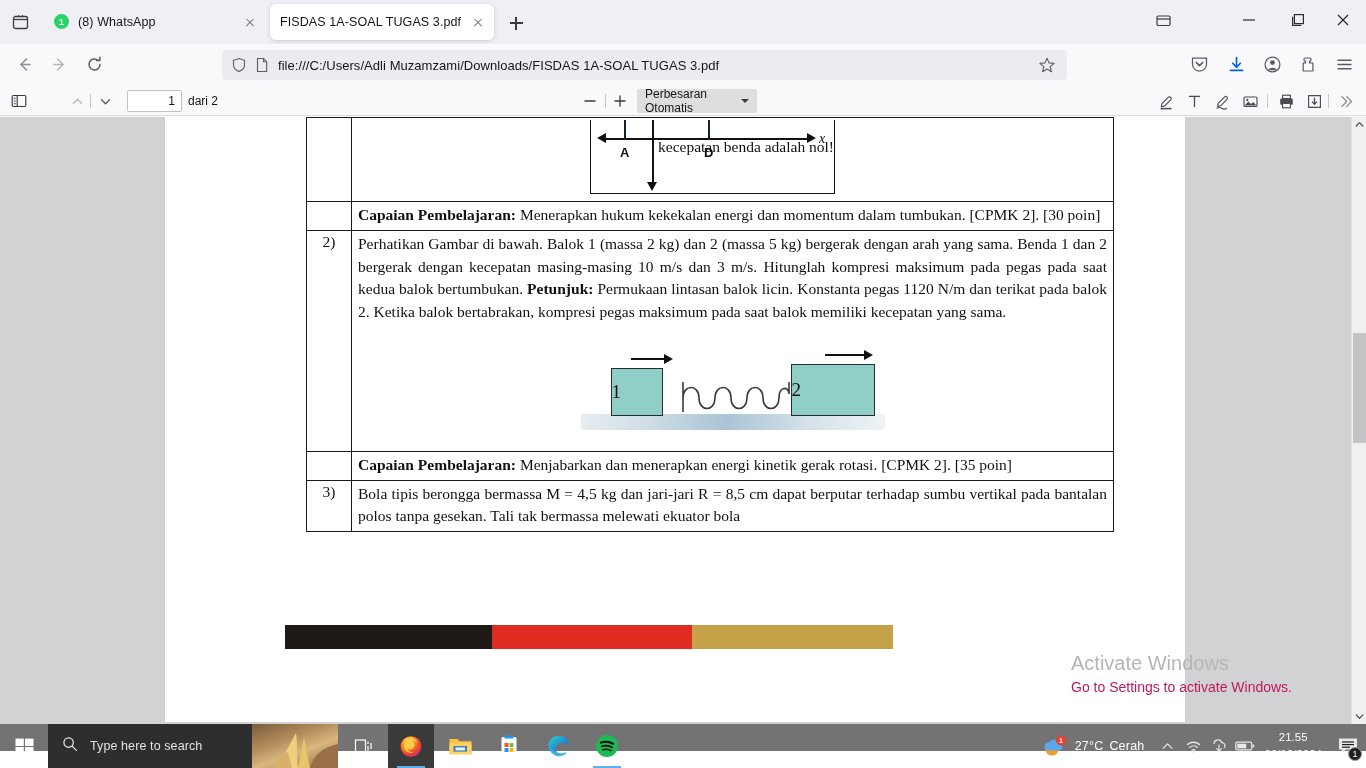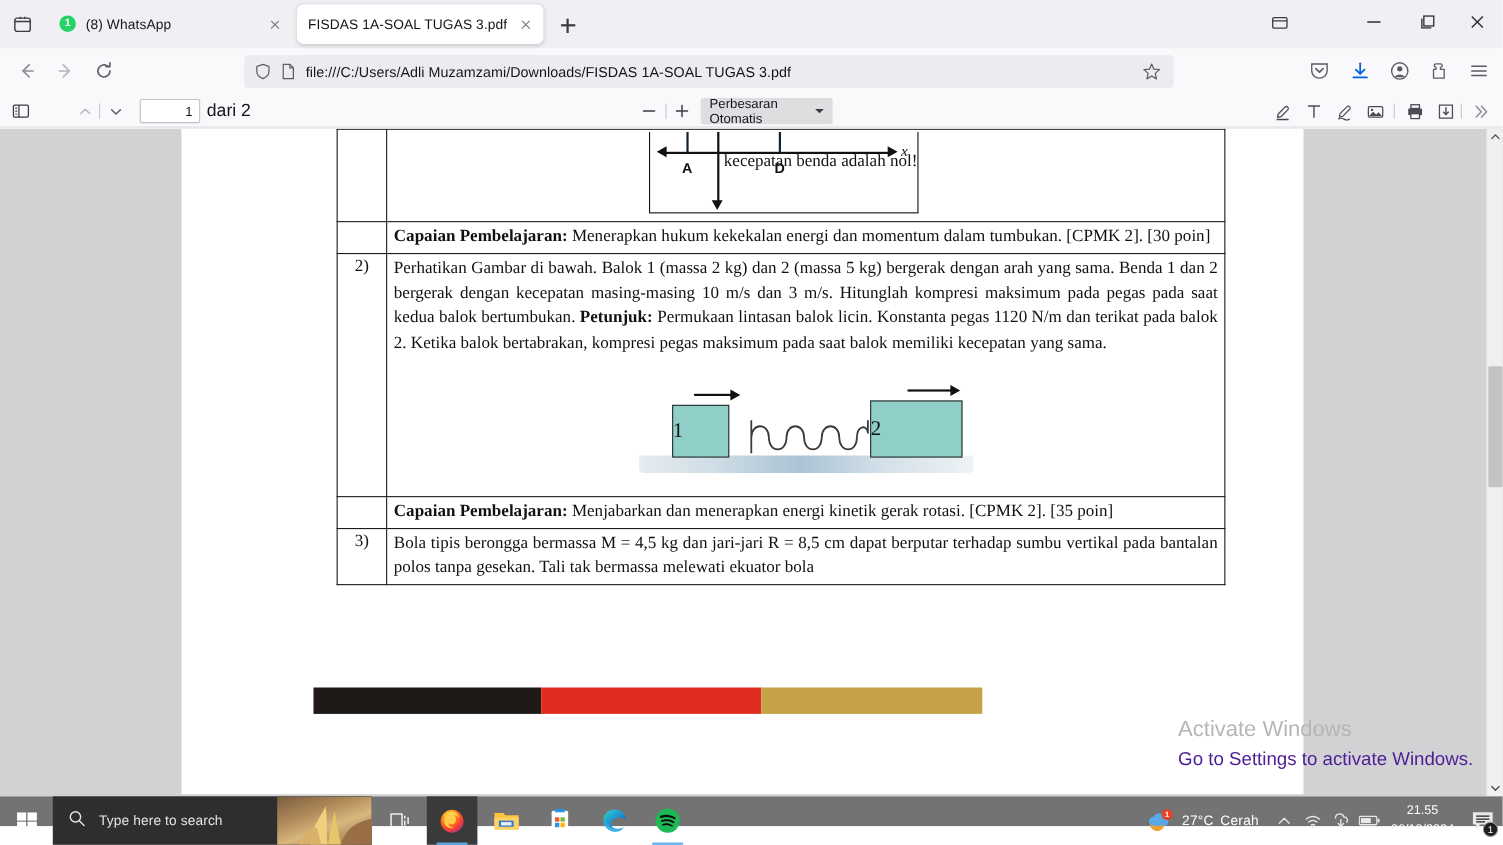--- a/index.html
+++ b/index.html
@@ -73,21 +73,21 @@
             border-bottom:1px solid #dcdcdf; }
   .pb-item { position:absolute; top:0; height:30px; display:flex; align-items:center; }
   .pb-sidebar { left:7px; width:24px; justify-content:center; }
   .pb-up   { left:66px; width:22px; justify-content:center; }
   .pb-sep  { position:absolute; left:90px; top:8px; width:1px; height:14px; background:#c8c8cd; }
   .pb-down { left:94px; width:22px; justify-content:center; }
   .pg-input { position:absolute; left:127px; top:4px; width:55px; height:22px; background:#fff;
               border:1px solid #c0c0c6; border-radius:2px; font-size:12px; color:#15141a;
               text-align:right; padding-right:6px; line-height:20px; }
   .pg-of { position:absolute; left:188px; top:0; height:30px; display:flex; align-items:center;
-           font-size:16px; color:#15141a; }
+           font-size:12px; color:#15141a; }
 
   .pb-minus { left:578px; width:24px; justify-content:center; }
   .pb-vsep  { position:absolute; left:605px; top:8px; width:1px; height:14px; background:#c8c8cd; }
   .pb-plus  { left:608px; width:24px; justify-content:center; }
   .zoomsel  { position:absolute; left:637px; top:3px; width:120px; height:24px; background:#dedee1;
               border-radius:2px; display:flex; align-items:center; padding:0 8px; }
   .zoomsel .zl { font-size:12px; color:#15141a; flex:1 1 auto; }
   .chev { width:0; height:0; border-left:4px solid transparent; border-right:4px solid transparent;
           border-top:4.5px solid #3a3a44; }
 
@@ -171,21 +171,21 @@
                  border-left:9px solid #111; }
   .spring { position:absolute; left:108px; top:36px; width:112px; height:40px; }
 
   
   .colorbar { position:absolute; left:120px; top:508px; width:608px; height:24px; display:flex; }
   .cb { height:100%; }
 
   
   .watermark { position:absolute; left:1071px; top:650px; width:290px; }
   .wm1 { font-size:20px; color:#b6b6b6; line-height:1.35; }
-  .wm2 { font-size:17px; color:#4c1d95; line-height:1.5; }
+  .wm2 { font-size:14px; color:#be185d; line-height:1.5; }
 
   
   .taskbar { position:absolute; left:0; top:724px; width:1366px; height:27px; background:#737373; }
   .start { position:absolute; left:0; top:0; width:48px; height:44px; display:flex;
            align-items:center; justify-content:center; }
   .search { position:absolute; left:48px; top:0; width:290px; height:44px; background:#2e2e2e;
             display:flex; align-items:center; overflow:hidden; }
   .search-icon { margin-left:14px; flex:0 0 16px; }
   .search-ph { font-size:12.5px; color:#e3e3e3; margin-left:12px; letter-spacing:.1px; }
   .search-img { position:absolute; right:0; top:0; width:86px; height:44px;

